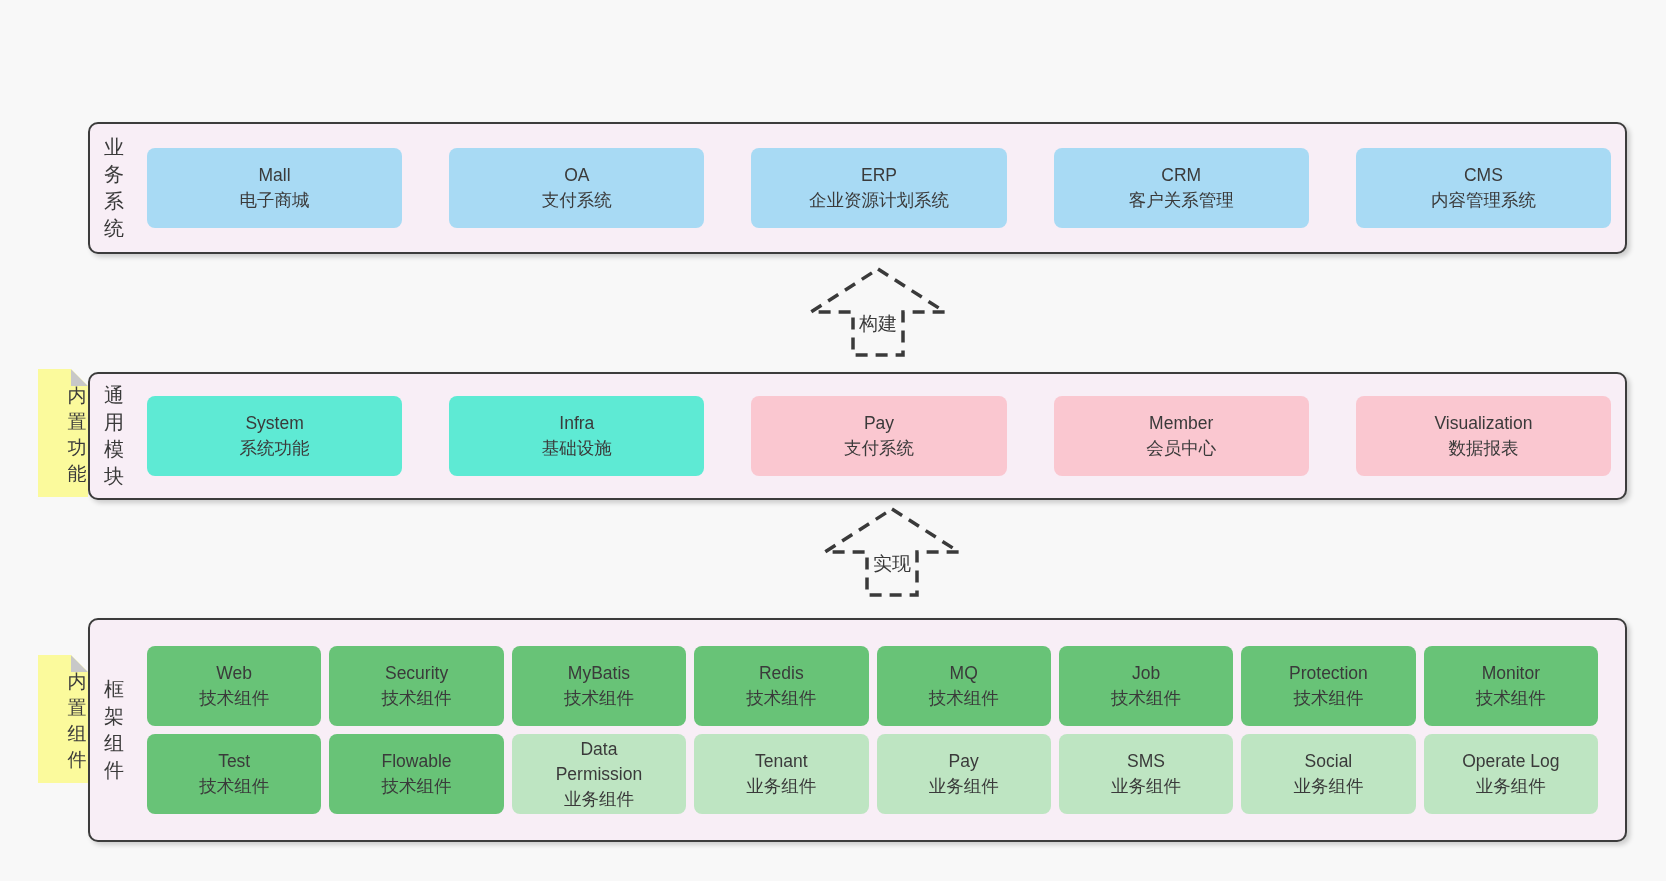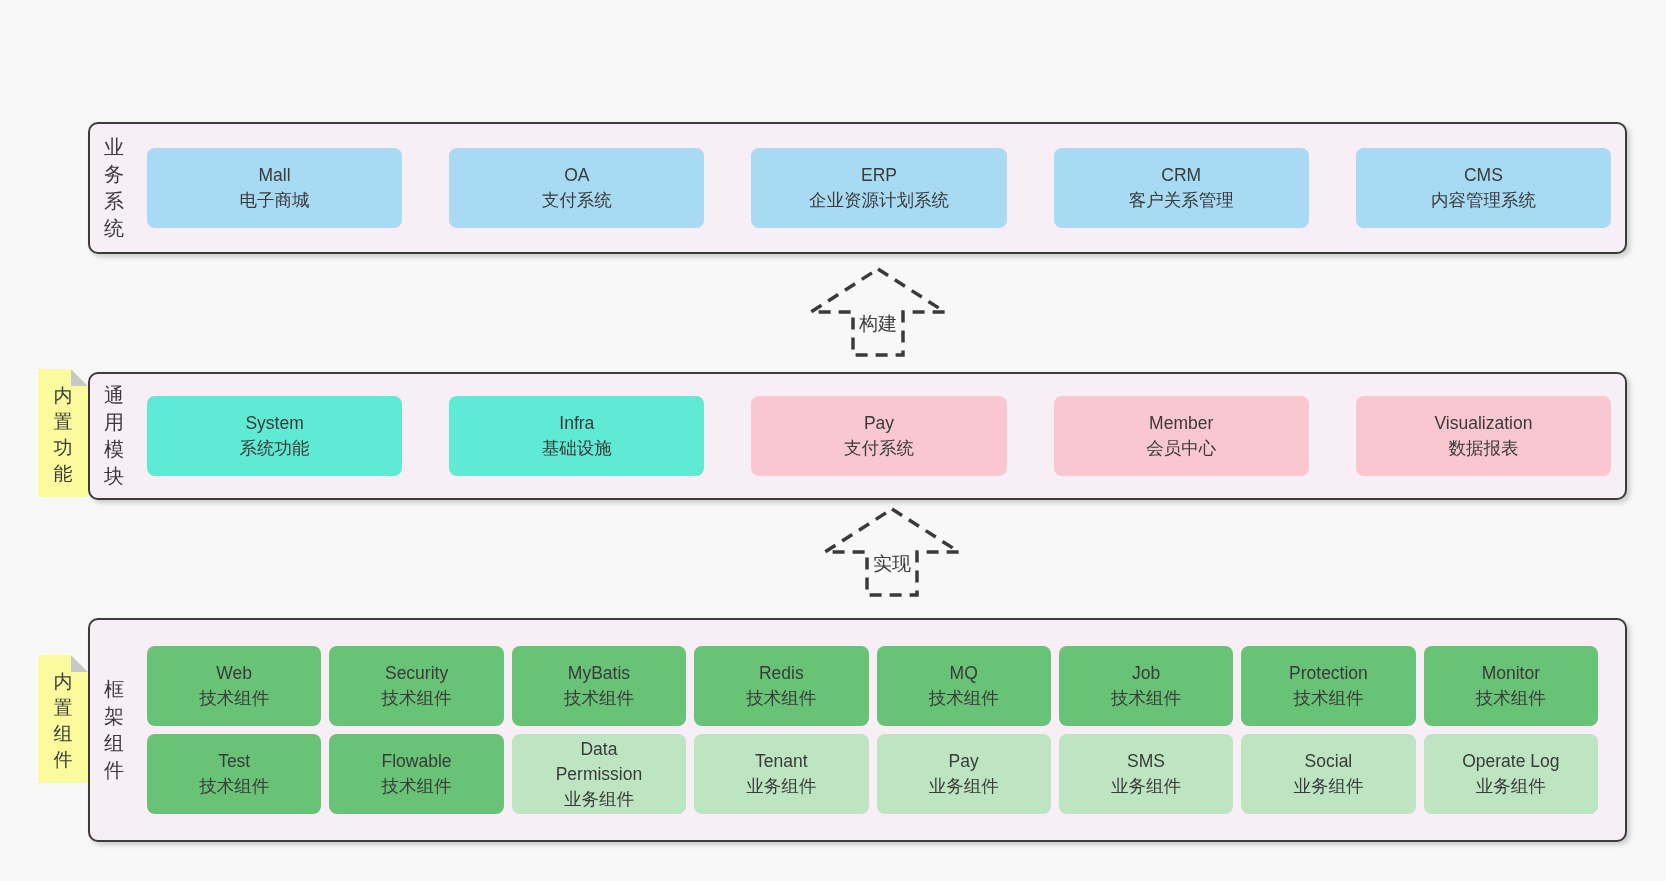--- a/index.html
+++ b/index.html
@@ -107,21 +107,21 @@
   }
 
   
   .sticky {
     position: absolute;
     left: 38px;
     width: 50px;
     background: #fbfa9c;
     clip-path: polygon(0 0, calc(100% - 17px) 0, 100% 17px, 100% 100%, 0 100%);
     display: flex;
-    justify-content: center;
+    justify-content: flex-end;
     z-index: 3;
   }
   .sticky-modules   { top: 369px; height: 128px; }
   .sticky-framework { top: 655px; height: 128px; }
   .sticky .fold {
     position: absolute;
     top: 0; right: 0;
     width: 17px; height: 17px;
     background: #c8c8c8;
     clip-path: polygon(0 0, 100% 100%, 0 100%);

